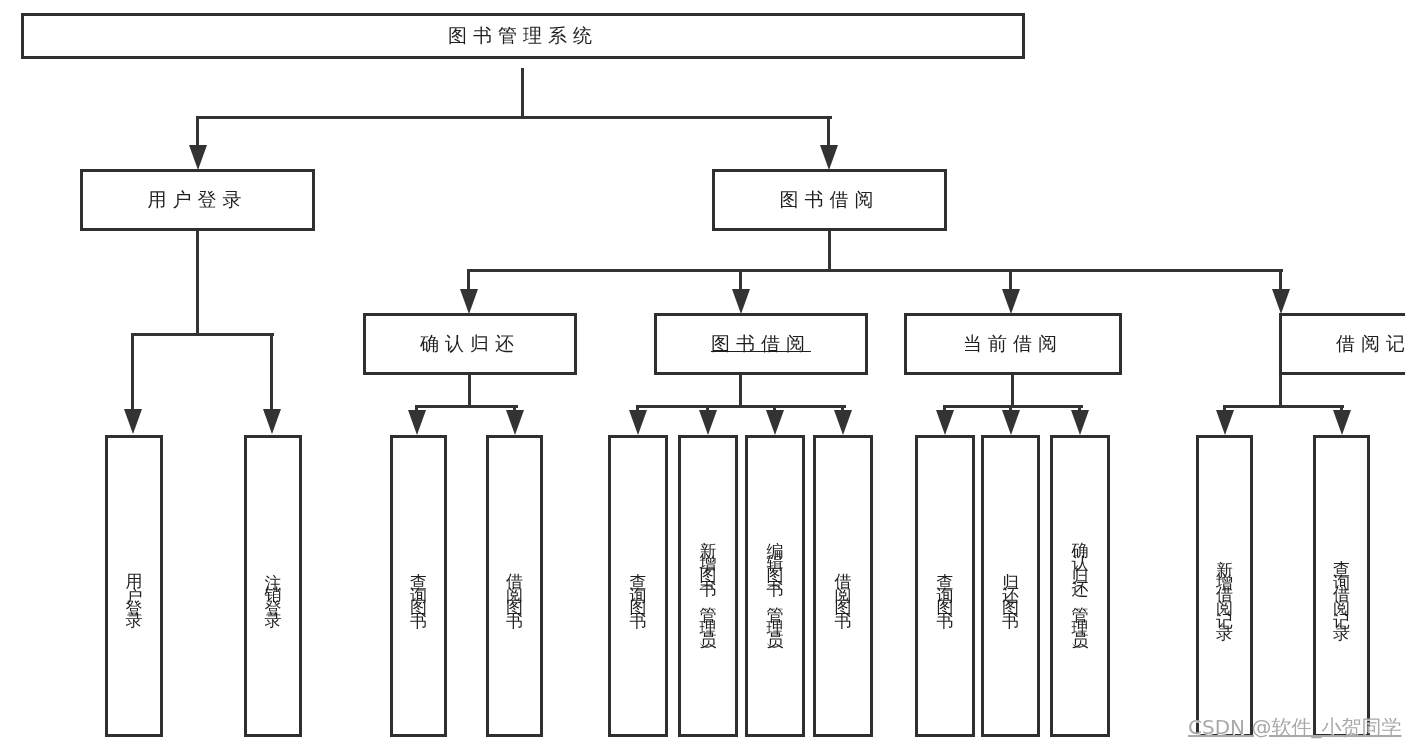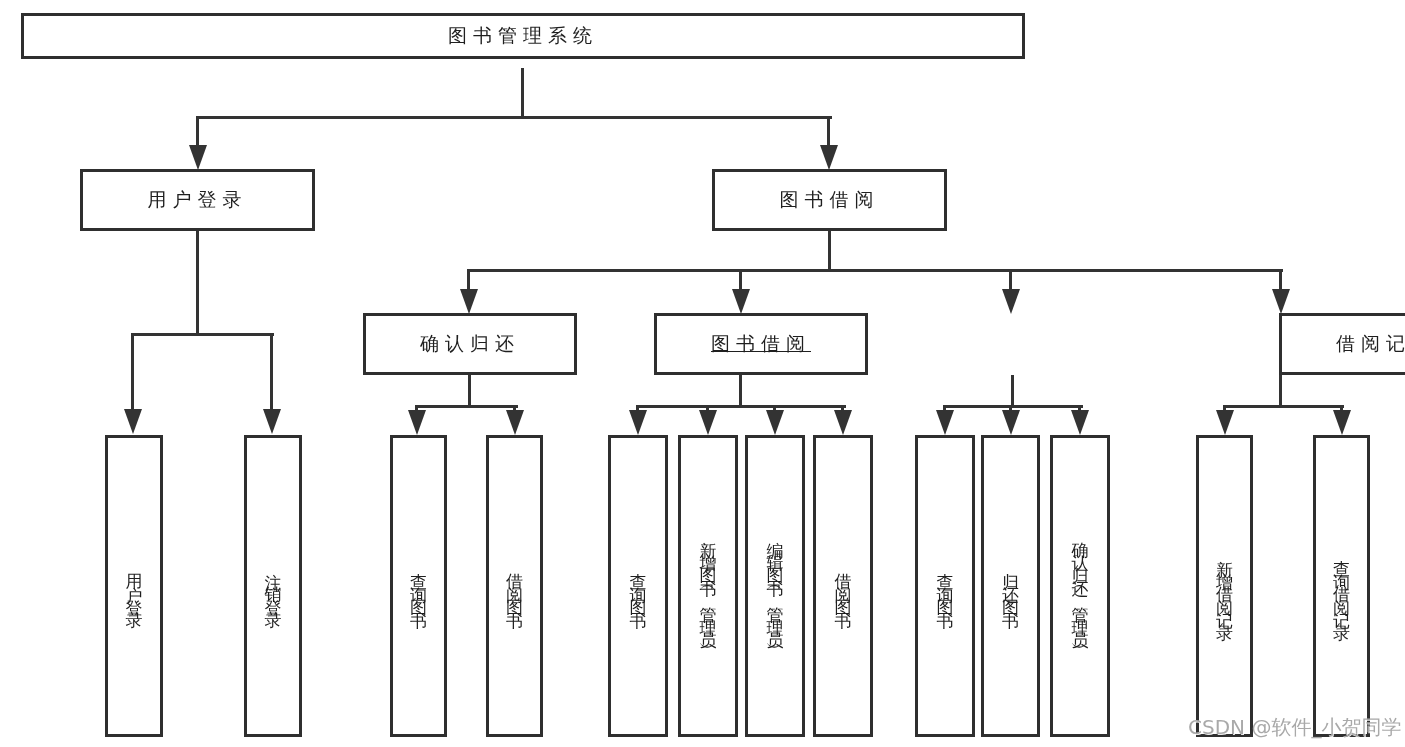--- a/index.html
+++ b/index.html
@@ -56,20 +56,21 @@
   }
   .watermark {
     position: absolute;
     left: 1188px;
     top: 714px;
     font-size: 20px;
     color: #a9a9a9;
     text-shadow: 1px 1px 0 rgba(255,255,255,0.9);
     white-space: nowrap;
     z-index: 5;
+    text-decoration: underline;
   }
 </style>
 </head>
 <body>
 
 <div id="canvas">
 
   <div class="box root">图书管理系统</div>
 
   <div class="vl" style="left:521px;top:68px;height:50px"></div>
@@ -102,20 +103,21 @@
   <div class="arrow" style="left:460px;top:289px"></div>
   <div class="vl" style="left:739px;top:269px;height:21px"></div>
   <div class="arrow" style="left:732px;top:289px"></div>
   <div class="vl" style="left:1009px;top:269px;height:21px"></div>
   <div class="arrow" style="left:1002px;top:289px"></div>
   <div class="vl" style="left:1279px;top:269px;height:21px"></div>
   <div class="arrow" style="left:1272px;top:289px"></div>
 
   <div class="box lvl3 g0">确认归还</div>
   <div class="box lvl3 g1">图书借阅</div>
+  <div class="box lvl3 g2">当前借阅</div>
   <div class="box lvl3 g3">借阅记录</div>
 
   <div class="vl" style="left:468px;top:375px;height:32px"></div>
   <div class="hl" style="left:415px;top:405px;width:103px"></div>
   <div class="vl" style="left:415px;top:405px;height:7px"></div>
   <div class="arrow" style="left:408px;top:410px"></div>
   <div class="vl" style="left:513px;top:405px;height:7px"></div>
   <div class="arrow" style="left:506px;top:410px"></div>
 
   <div class="box leaf" style="left:390px;width:57px">

